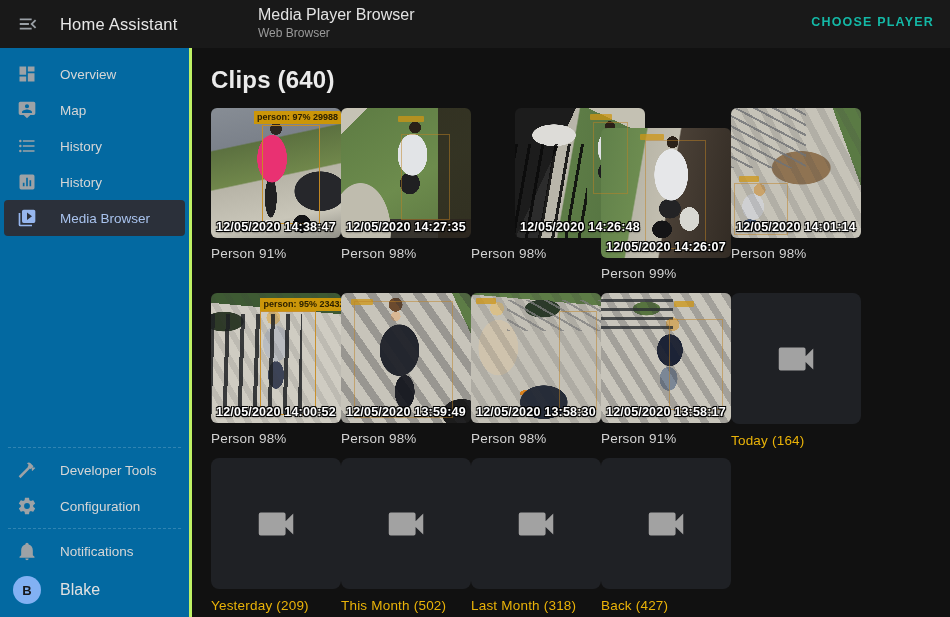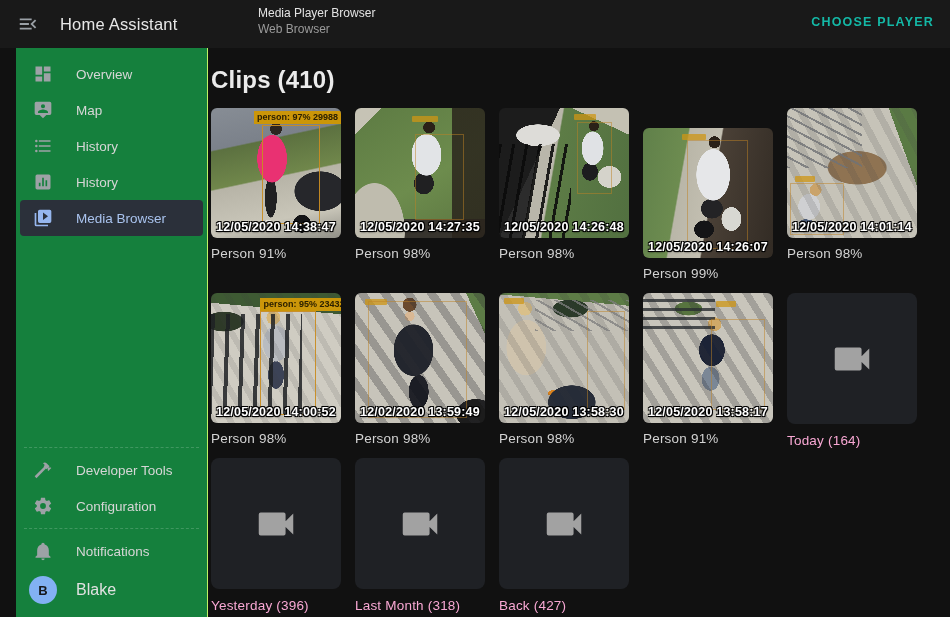--- a/index.html
+++ b/index.html
@@ -5,45 +5,45 @@
   * { margin:0; padding:0; box-sizing:border-box; }
   html,body { width:950px; height:617px; overflow:hidden; background:#111; }
   body { font-family:"Liberation Sans", sans-serif; color:#e1e1e1; position:relative; }
 
   
   .appbar { position:absolute; top:0; left:0; width:950px; height:48px; background:#191919; z-index:5; display:flex; align-items:center; }
   .menu-btn { width:22px; height:22px; margin-left:17px; cursor:pointer; }
   .menu-btn svg { width:22px; height:22px; fill:#9aa0a6; }
   .app-title { margin-left:21px; font-size:16.5px; color:#e6e6e6; letter-spacing:.2px; }
   .header-main { position:absolute; left:258px; top:6px; }
-  .header-title { font-size:12px; color:#e3e3e3; }
+  .header-title { font-size:16px; color:#e3e3e3; }
   .header-sub { font-size:12px; color:#9b9b9b; margin-top:2px; }
   .choose-player { position:absolute; right:16px; top:15px; font-size:12.5px; font-weight:600; letter-spacing:1.2px; color:#14b8a6; background:none; border:none; cursor:pointer; font-family:inherit; }
 
   
-  .sidebar { position:absolute; top:48px; left:16px; width:192px; height:569px; background:#15803d; border-right:1px solid #bef264; display:flex; flex-direction:column; padding-top:8px; z-index:4; }
+  .sidebar { position:absolute; top:48px; left:0; width:192px; height:569px; background:#0369a1; border-right:3px solid #bef264; display:flex; flex-direction:column; padding-top:8px; z-index:4; }
   .side-item { height:36px; display:flex; align-items:center; margin:0 4px; padding-left:13px; border-radius:4px; cursor:pointer; flex-shrink:0; }
   .side-item .ico { width:20px; height:20px; margin-right:23px; flex-shrink:0; }
   .side-item .ico svg { width:20px; height:20px; fill:#9da2a6; }
   .side-item .lbl { font-size:13.5px; color:#d6d6d6; }
   .side-item.selected { background:#2b303a; }
   .side-item.selected .ico svg { fill:#96b6ee; }
   .side-item.selected .lbl { color:#a9c3ee; font-weight:400; }
   .spacer { flex:1; }
   .side-divider { border:none; border-top:1px dashed rgba(255,255,255,0.18); margin:4px 8px; }
   .profile-row { height:42px; display:flex; align-items:center; margin:0 4px 6px; padding-left:9px; cursor:pointer; }
   .avatar { width:28px; height:28px; border-radius:50%; background:#82b1f3; color:#16181c; font-size:13px; font-weight:600; display:flex; align-items:center; justify-content:center; margin-right:19px; }
 
   
   .main { position:absolute; top:48px; left:192px; width:758px; height:569px; background:#111; padding:12px 0 0 19px; }
   .breadcrumb { display:flex; align-items:center; gap:7px; color:#8f9193; font-size:13px; height:18px; cursor:pointer; }
   .breadcrumb svg { width:14px; height:14px; fill:#8f9193; }
   .page-title { margin-top:6px; font-size:24px; font-weight:700; color:#ebebeb; letter-spacing:.2px; }
 
-  .grid { margin-top:14px; display:grid; grid-template-columns:repeat(5,130px); column-gap:14px; }
+  .grid { margin-top:14px; display:grid; grid-template-columns:repeat(5,130px); }
   .clip-card { width:130px; margin-bottom:12px; cursor:pointer; }
   .thumb { position:relative; width:130px; height:130px; border-radius:6px; overflow:hidden; background:#222; }
   .thumb::before, .thumb::after { content:""; position:absolute; z-index:1; pointer-events:none; }
   .caption { margin-top:8px; font-size:13.5px; color:#d3d3d3; letter-spacing:.2px; }
   .ts { position:absolute; left:5px; bottom:4px; z-index:3; font-size:12.5px; font-weight:700; color:#fff; white-space:nowrap; letter-spacing:.2px;
         text-shadow:1px 1px 0 #000,-1px 1px 0 #000,1px -1px 0 #000,-1px -1px 0 #000,0 1px 2px #000; }
   .bbox { position:absolute; z-index:2; border:1.5px solid rgba(200,140,35,.95); }
   .bbox.faint { border-color:rgba(190,130,35,.5); }
   .det { position:absolute; z-index:3; background:#cb9609; color:#2c2000; font-size:9px; font-weight:700; padding:1px 3px; white-space:nowrap; line-height:11px; }
   .mini { position:absolute; z-index:2; height:6px; background:rgba(205,150,20,.75); border-radius:1px; }
@@ -67,21 +67,21 @@
     linear-gradient(135deg, #c6c3b5 0 10%, transparent 10%),
     linear-gradient(150deg, #5d7b43 0%, #6d8c4d 55%, #5a7440 100%); }
   .s3 { background:
     radial-gradient(circle 5px at 73% 14%, #2a2118 98%, transparent),
     radial-gradient(ellipse 11px 17px at 72% 31%, #e0e2e5 98%, transparent),
     radial-gradient(ellipse 8px 9px at 70% 49%, #1d1d1f 98%, transparent),
     radial-gradient(ellipse 12px 11px at 85% 53%, #d5d3cb 98%, transparent),
     radial-gradient(ellipse 22px 11px at 30% 21%, #dddcd8 98%, transparent),
     linear-gradient(115deg, #1c1c1c 0 32%, transparent 32%),
     linear-gradient(205deg, #c4c1b3 0 14%, transparent 14%),
-    linear-gradient(100deg, #2c2c2c 0 30%, #b9b6aa 31% 42%, #5d7c46 43%, #527040 100%); }
+    linear-gradient(100deg, #2c2c2c 0 30%, #b9b6aa 31% 42%, #5d7c46 43%, #527040 100%); margin-left: 44px; }
   .s3::after { left:0; bottom:0; width:55%; height:72%;
     background:repeating-linear-gradient(100deg, rgba(10,10,10,.88) 0 3px, transparent 3px 13px); }
   .s4 { background:
     radial-gradient(circle 6px at 55% 11%, #2a2118 98%, transparent),
     radial-gradient(ellipse 17px 26px at 54% 36%, #e6e7e9 98%, transparent),
     radial-gradient(ellipse 11px 10px at 53% 62%, #232325 98%, transparent),
     radial-gradient(ellipse 10px 12px at 68% 70%, #d8d8d2 98%, transparent),
     radial-gradient(ellipse 10px 9px at 47% 78%, #141416 98%, transparent),
     linear-gradient(100deg, #60804a 0%, #6d8c50 30%, #b9b6a8 31%, #c3bfb1 52%, #4a4036 53%, #322b24 100%); margin-top: 20px; }
   .s5 { background:
@@ -138,21 +138,21 @@
     radial-gradient(ellipse 14px 7px at 35% 12%, #57743f 96%, transparent),
     #c8c5bb; text-decoration: underline; }
   .s10::before { inset:0; background:repeating-linear-gradient(58deg, rgba(50,50,55,.25) 0 7px, transparent 7px 17px); }
   .s10::after { left:0; top:0; width:55%; height:28%;
     background:repeating-linear-gradient(0deg, rgba(40,44,48,.8) 0 3px, transparent 3px 9px); }
 
   
   .folder-card { width:130px; cursor:pointer; }
   .folder-tile { width:130px; height:131px; border-radius:8px; background:#1f2125; display:flex; align-items:center; justify-content:center; }
   .folder-tile svg { width:46px; height:46px; fill:#a2a2a2; }
-  .folder-card .caption { margin-top:9px; color:#f9a8d4; }
+  .folder-card .caption { margin-top:9px; color:#eab308; }
 </style>
 </head>
 <body>
 
 <div class="appbar">
   <div class="menu-btn">
     <svg viewBox="0 0 24 24">
         <path d="M21,15.61L19.59,17L14.58,12L19.59,7L21,8.39L17.44,12L21,15.61M3,6H16V8H3V6M3,13V11H13V13H3M3,18V16H16V18H3Z"></path>
       </svg>
   </div>
@@ -218,21 +218,21 @@
         </svg></span>
     <span class="lbl">Notifications</span>
   </div>
   <div class="profile-row">
     <span class="avatar">B</span>
     <span class="lbl">Blake</span>
   </div>
 </div>
 
 <div class="main">
-  <div class="page-title">Clips (410)</div>
+  <div class="page-title">Clips (640)</div>
 
   <div class="grid">
 
     <div class="clip-card">
       <div class="thumb s1">
         <div class="det" style="top:3px; right:0;">person: 97% 29988</div>
         <div class="bbox" style="left:39%; top:13%; width:45%; height:76%;"></div>
         <div class="ts">12/05/2020 14:38:47</div>
       </div>
       <div class="caption">Person 91%</div>
@@ -281,21 +281,21 @@
         <div class="bbox" style="left:38%; top:14%; width:43%; height:80%;"></div>
         <div class="ts">12/05/2020 14:00:52</div>
       </div>
       <div class="caption">Person 98%</div>
     </div>
 
     <div class="clip-card">
       <div class="thumb s8">
         <i class="mini" style="left:8%; top:6px; width:22px;"></i>
         <div class="bbox faint" style="left:10%; top:6%; width:76%; height:90%;"></div>
-        <div class="ts">12/02/2020 13:59:49</div>
+        <div class="ts">12/05/2020 13:59:49</div>
       </div>
       <div class="caption">Person 98%</div>
     </div>
 
     <div class="clip-card">
       <div class="thumb s9">
         <i class="mini" style="left:4%; top:5px; width:20px;"></i>
         <div class="bbox faint" style="left:68%; top:14%; width:29%; height:76%;"></div>
         <div class="ts">12/05/2020 13:58:30</div>
       </div>
@@ -319,23 +319,31 @@
       </div>
       <div class="caption">Today (164)</div>
     </div>
 
     <div class="folder-card">
       <div class="folder-tile">
         <svg viewBox="0 0 24 24">
             <path d="M17,10.5V7A1,1 0 0,0 16,6H4A1,1 0 0,0 3,7V17A1,1 0 0,0 4,18H16A1,1 0 0,0 17,17V13.5L21,17.5V6.5L17,10.5Z"></path>
           </svg>
       </div>
-      <div class="caption">Yesterday (396)</div>
-    </div>
-
+      <div class="caption">Yesterday (209)</div>
+    </div>
+
+    <div class="folder-card">
+      <div class="folder-tile">
+        <svg viewBox="0 0 24 24">
+            <path d="M17,10.5V7A1,1 0 0,0 16,6H4A1,1 0 0,0 3,7V17A1,1 0 0,0 4,18H16A1,1 0 0,0 17,17V13.5L21,17.5V6.5L17,10.5Z"></path>
+          </svg>
+      </div>
+      <div class="caption">This Month (502)</div>
+    </div>
 
     <div class="folder-card">
       <div class="folder-tile">
         <svg viewBox="0 0 24 24">
             <path d="M17,10.5V7A1,1 0 0,0 16,6H4A1,1 0 0,0 3,7V17A1,1 0 0,0 4,18H16A1,1 0 0,0 17,17V13.5L21,17.5V6.5L17,10.5Z"></path>
           </svg>
       </div>
       <div class="caption">Last Month (318)</div>
     </div>
 

